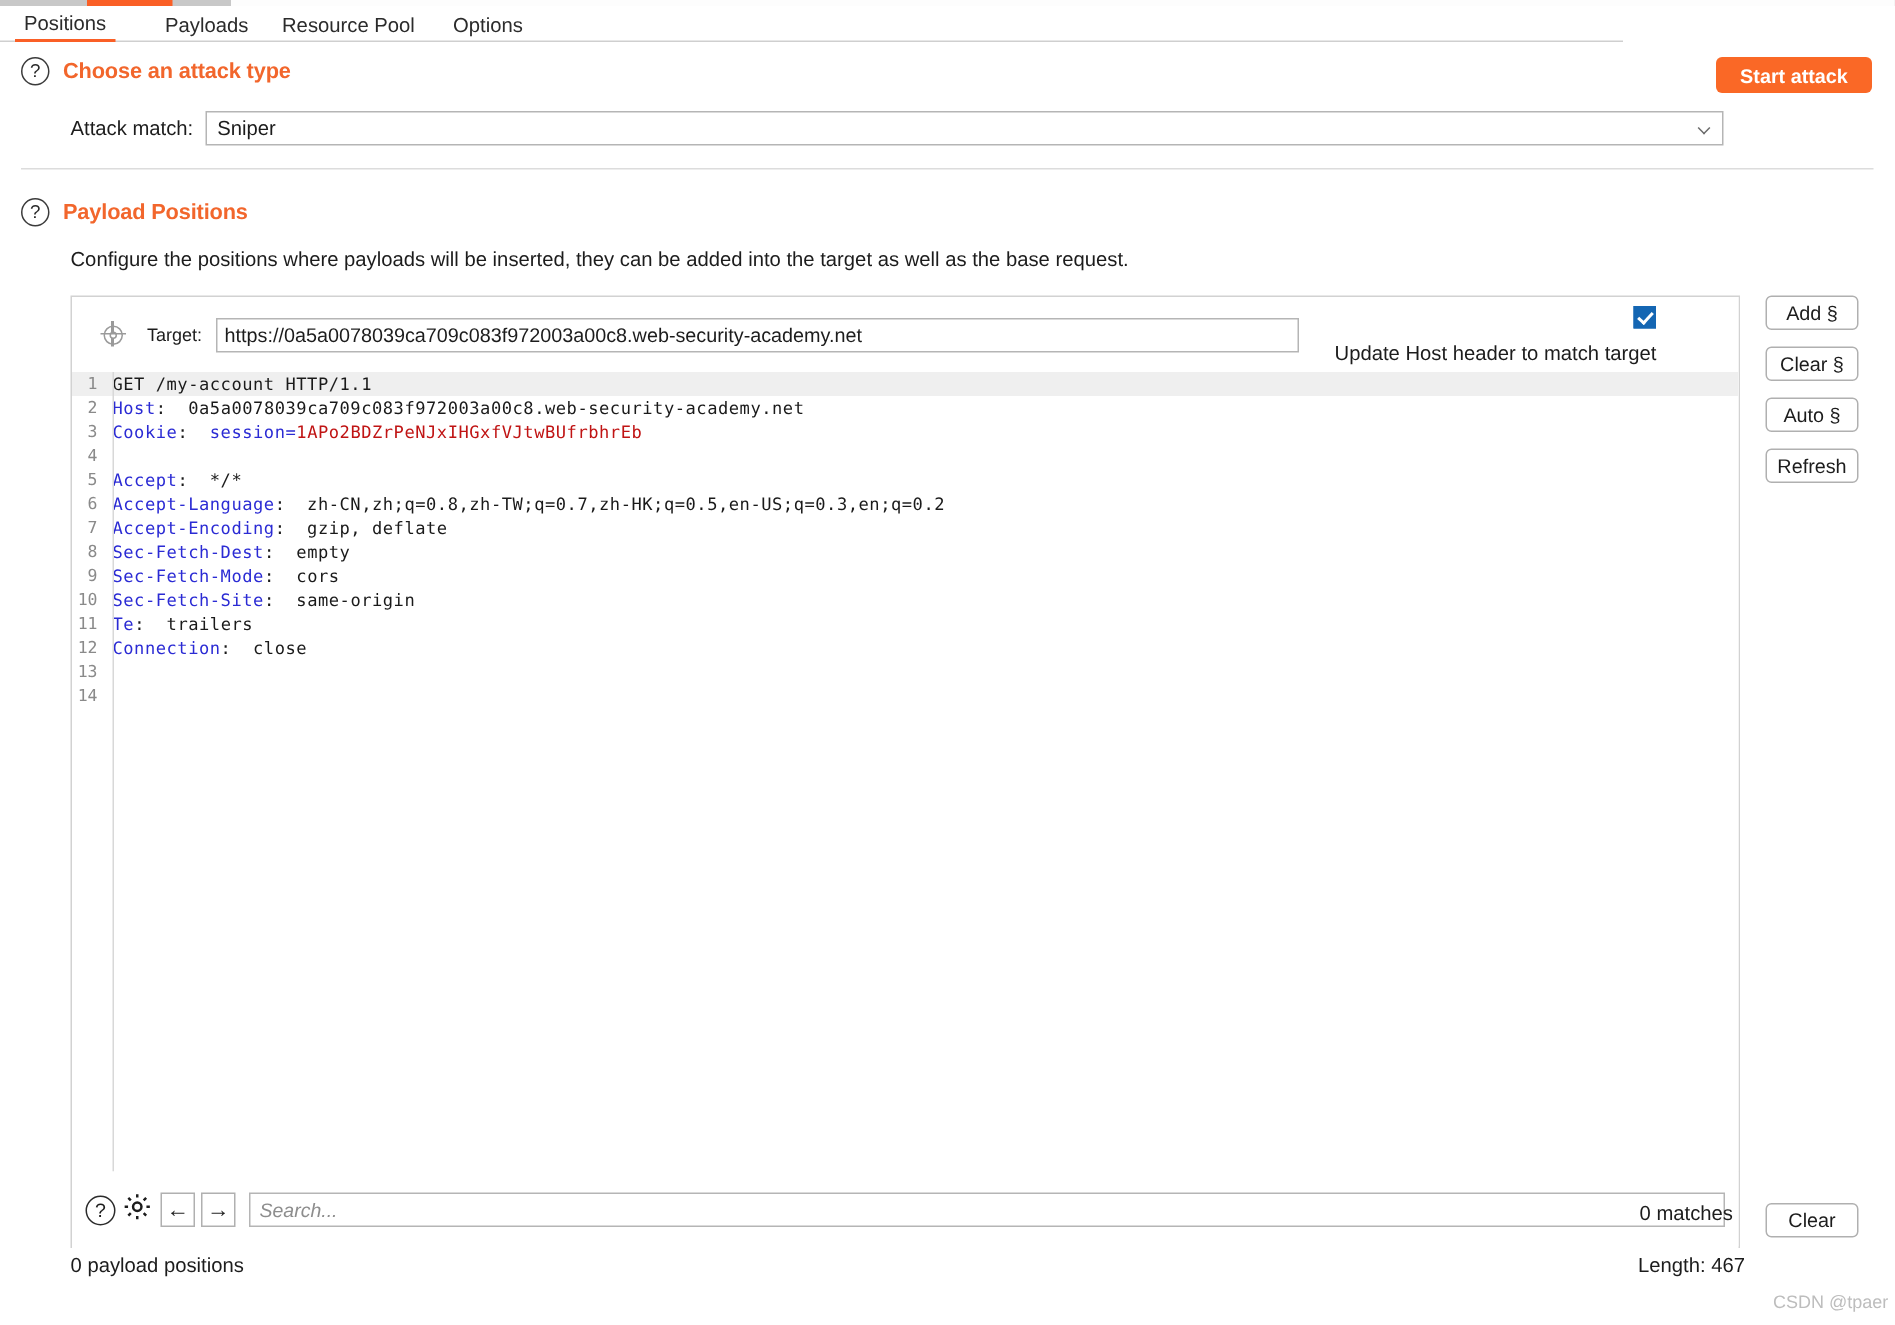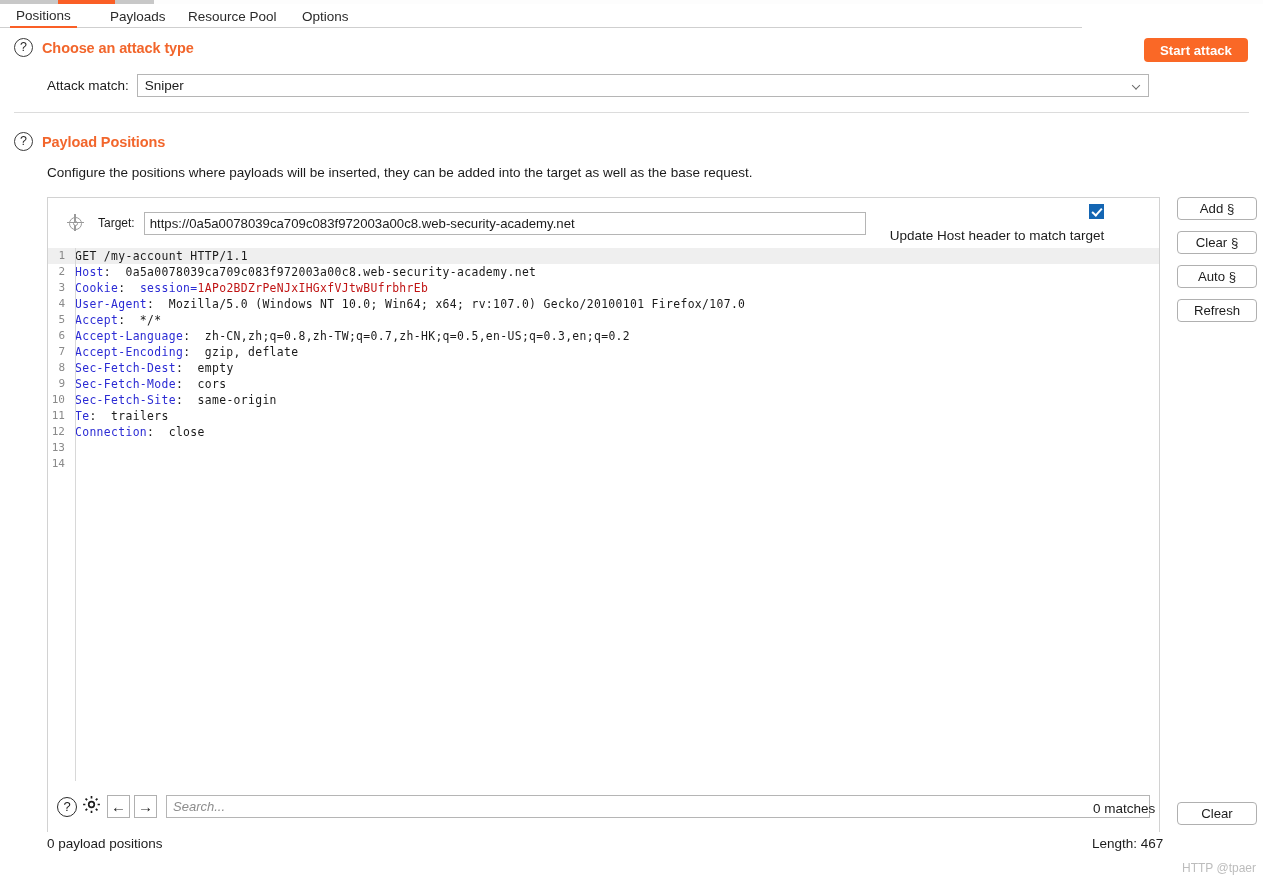--- a/index.html
+++ b/index.html
@@ -240,21 +240,21 @@
     font-size: 13.5px; color: #1c1c1c;
   }
   .payload-count {
     position: absolute; top: 836px; left: 47px;
     font-size: 13.5px; color: #1c1c1c;
   }
 
   
   .rbtn {
     position: absolute;
-    width: 80px; height: 23px;
+    width: 62px; height: 23px;
     border: 1px solid #b0b0b0;
     border-radius: 4px;
     background: #ffffff;
     font-family: "Liberation Sans", sans-serif;
     font-size: 13.2px; color: #1c1c1c;
     display: flex; align-items: center; justify-content: center;
     cursor: default;
   }
   #btn-add     { top: 197px; left: 1177px; }
   #btn-clear-s { top: 231px; left: 1177px; }
@@ -343,21 +343,21 @@
       <div class="host-check">
         <span class="cbox"></span>
         <span class="host-check-label">Update Host header to match target</span>
       </div>
     </div>
 
     <div class="editor" id="request-editor">
         <div class="ed-line hl"><span class="gutter">1</span><span class="ed-text">GET /my-account HTTP/1.1</span></div>
         <div class="ed-line"><span class="gutter">2</span><span class="ed-text"><span class="hdr">Host</span>:  0a5a0078039ca709c083f972003a00c8.web-security-academy.net</span></div>
         <div class="ed-line"><span class="gutter">3</span><span class="ed-text"><span class="hdr">Cookie</span>:  <span class="ck-name">session=</span><span class="ck-val">1APo2BDZrPeNJxIHGxfVJtwBUfrbhrEb</span></span></div>
-        <div class="ed-line"><span class="gutter">4</span><span class="ed-text"><span class="hdr">User-Agent</span>:  Mozilla/5.0 (Windows NT 10.0; Win64; x64; rv:107.0) Gecko/20100101 Firefox/107.0</span></div>
+        <div class="ed-line"><span class="gutter">4</span></div>
         <div class="ed-line"><span class="gutter">5</span><span class="ed-text"><span class="hdr">Accept</span>:  */*</span></div>
         <div class="ed-line"><span class="gutter">6</span><span class="ed-text"><span class="hdr">Accept-Language</span>:  zh-CN,zh;q=0.8,zh-TW;q=0.7,zh-HK;q=0.5,en-US;q=0.3,en;q=0.2</span></div>
         <div class="ed-line"><span class="gutter">7</span><span class="ed-text"><span class="hdr">Accept-Encoding</span>:  gzip, deflate</span></div>
         <div class="ed-line"><span class="gutter">8</span><span class="ed-text"><span class="hdr">Sec-Fetch-Dest</span>:  empty</span></div>
         <div class="ed-line"><span class="gutter">9</span><span class="ed-text"><span class="hdr">Sec-Fetch-Mode</span>:  cors</span></div>
         <div class="ed-line"><span class="gutter">10</span><span class="ed-text"><span class="hdr">Sec-Fetch-Site</span>:  same-origin</span></div>
         <div class="ed-line"><span class="gutter">11</span><span class="ed-text"><span class="hdr">Te</span>:  trailers</span></div>
         <div class="ed-line"><span class="gutter">12</span><span class="ed-text"><span class="hdr">Connection</span>:  close</span></div>
         <div class="ed-line"><span class="gutter">13</span><span class="ed-text"></span></div>
         <div class="ed-line"><span class="gutter">14</span><span class="ed-text"></span></div>
@@ -396,15 +396,15 @@
   <div class="rbtn" id="btn-refresh">
     <span>Refresh</span>
   </div>
   <div class="rbtn" id="btn-clear">
     <span>Clear</span>
   </div>
 
   <div class="matches">0 matches</div>
   <div class="length">Length: 467</div>
   <div class="payload-count">0 payload positions</div>
-  <div class="watermark">HTTP @tpaer</div>
+  <div class="watermark">CSDN @tpaer</div>
 
 </div>
 
 </body></html>

